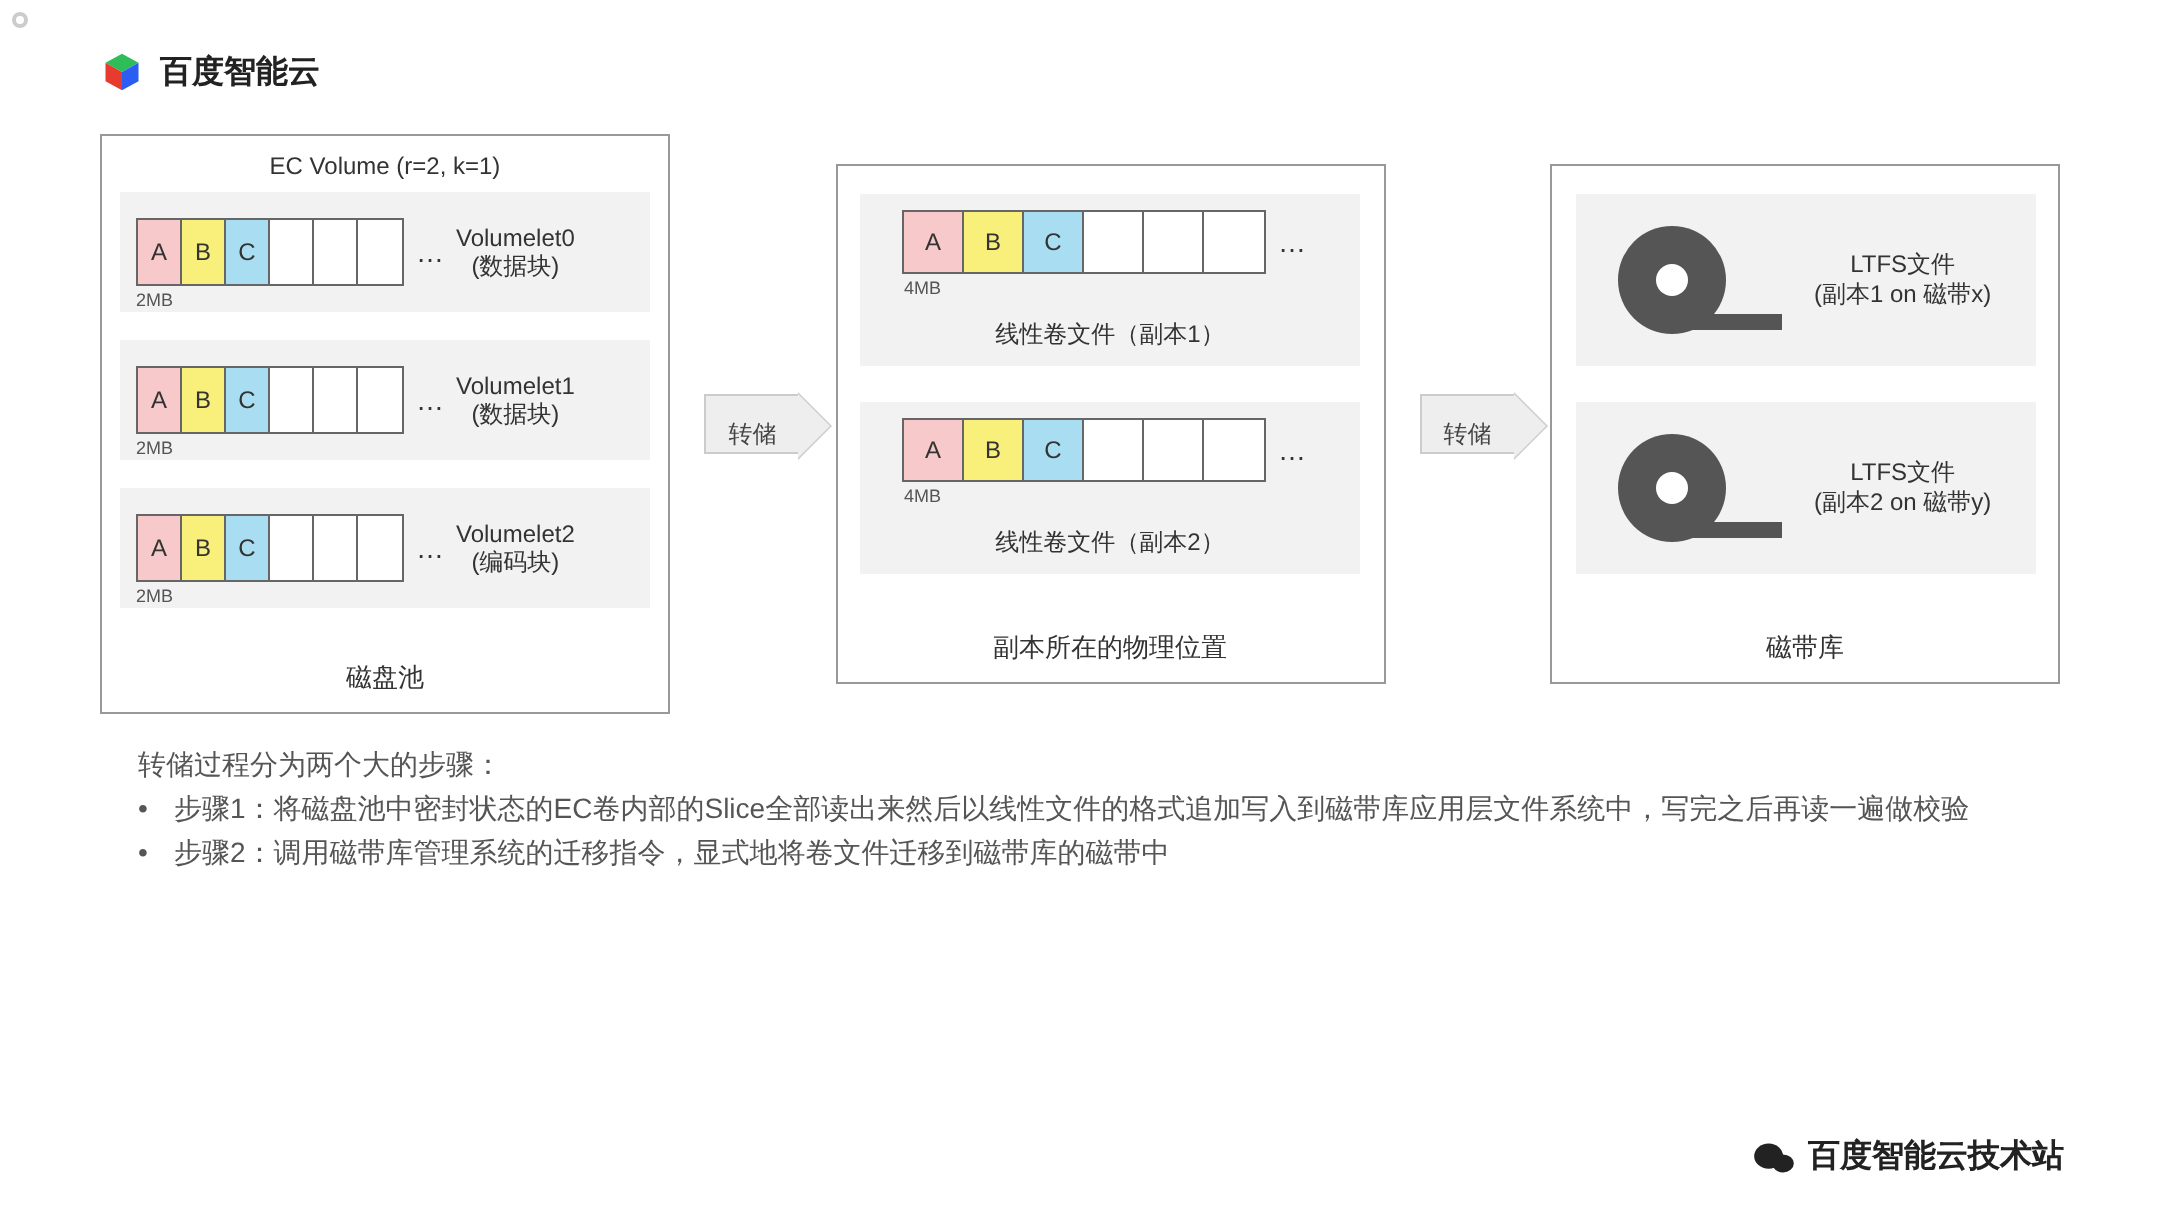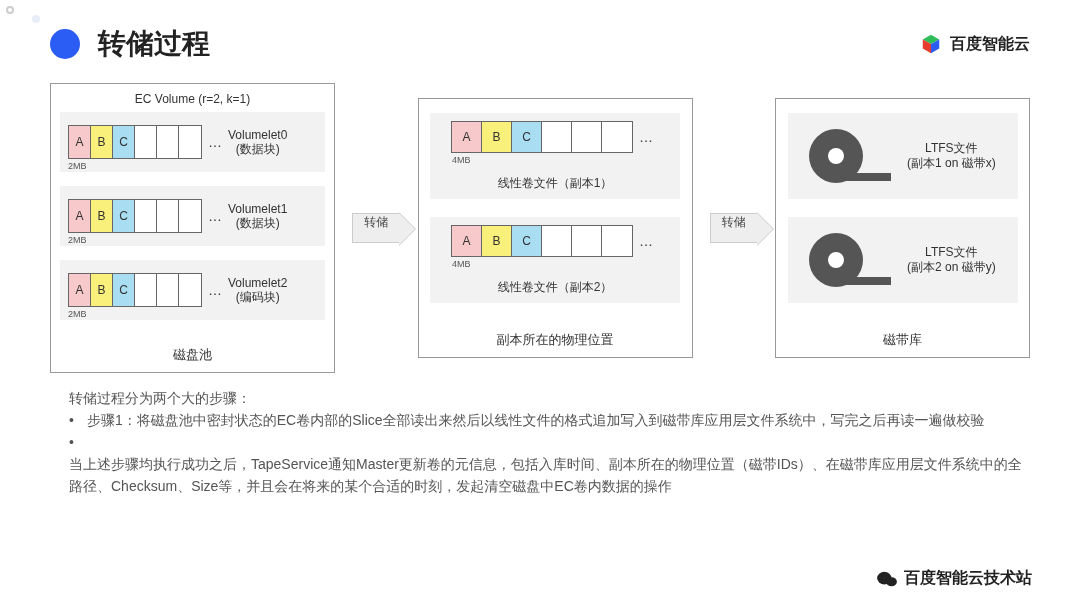--- a/index.html
+++ b/index.html
@@ -108,21 +108,21 @@
       width: 54px; height: 54px; background:#555; border-radius:50%;
       position:relative;
     }
     .reel::before { content:""; position:absolute; width:16px; height:16px; background:#fff; border-radius:50%; top:19px; left:19px; }
     .reel::after { content:""; position:absolute; width:60px; height:8px; background:#555; right:-28px; bottom:2px; }
     .ltfs-label { font-size: 12px; text-align:center; line-height:15px; }
 
     .arrow {
       width: 48px; height: 30px;
       background: #eee; border:1px solid #ccc;
-      display:flex; align-items:flex-start; justify-content:center;
+      display:flex; align-items:flex-end; justify-content:center;
       position:relative; font-size:12px; color:#444;
     }
     .arrow::after {
       content:""; position:absolute; right:-16px; top:-1px;
       border-left:16px solid #eee; border-top:16px solid transparent; border-bottom:16px solid transparent;
     }
     .arrow::before{
       content:""; position:absolute; right:-17px; top:-2px;
       border-left:17px solid #ccc; border-top:17px solid transparent; border-bottom:17px solid transparent;
     }
@@ -141,24 +141,20 @@
     .wm-icon{ width:22px; height:18px; position:relative; }
     .wm-icon svg{ width:100%; height:100%; }
     .small-circ { position:absolute; top:6px; left:6px; width:8px; height:8px; border:2px solid #ccc; border-radius:50%; }
   </style>
 </head>
 <body>
 
 <div class="small-circ"></div>
 
 <div class="header">
-  <div class="title-wrap">
-    <div class="blue-dot"></div>
-    <div class="title">转储过程</div>
-  </div>
   <div class="logo-wrap">
     <div class="cube-icon">
       <svg viewBox="0 0 24 24">
           <path d="M12 2 L21 7 L12 12 L3 7 Z" fill="#2fbd5a"></path>
           <path d="M3 7 L12 12 L12 22 L3 17 Z" fill="#e63b2e"></path>
           <path d="M21 7 L12 12 L12 22 L21 17 Z" fill="#2b5df5"></path>
         </svg>
     </div>
     <div class="logo-text">百度智能云</div>
   </div>
@@ -271,22 +267,22 @@
 </div>
 
 <div class="desc">
   <div>转储过程分为两个大的步骤：</div>
   <div style="display:flex;">
       <span style="width:18px;">•</span>
       <span>步骤1：将磁盘池中密封状态的EC卷内部的Slice全部读出来然后以线性文件的格式追加写入到磁带库应用层文件系统中，写完之后再读一遍做校验</span>
     </div>
   <div style="display:flex;">
       <span style="width:18px;">•</span>
-    </div>
-  <div>当上述步骤均执行成功之后，TapeService通知Master更新卷的元信息，包括入库时间、副本所在的物理位置（磁带IDs）、在磁带库应用层文件系统中的全路径、Checksum、Size等，并且会在将来的某个合适的时刻，发起清空磁盘中EC卷内数据的操作</div>
+      <span>步骤2：调用磁带库管理系统的迁移指令，显式地将卷文件迁移到磁带库的磁带中</span>
+    </div>
 </div>
 
 <div class="watermark">
   <div class="wm-icon"><svg viewBox="0 0 24 20">
         <ellipse cx="9" cy="9" rx="8" ry="7" fill="#222"></ellipse>
         <ellipse cx="17" cy="13" rx="6" ry="5" fill="#222"></ellipse>
       </svg></div>
   <span>百度智能云技术站</span>
 </div>
 

